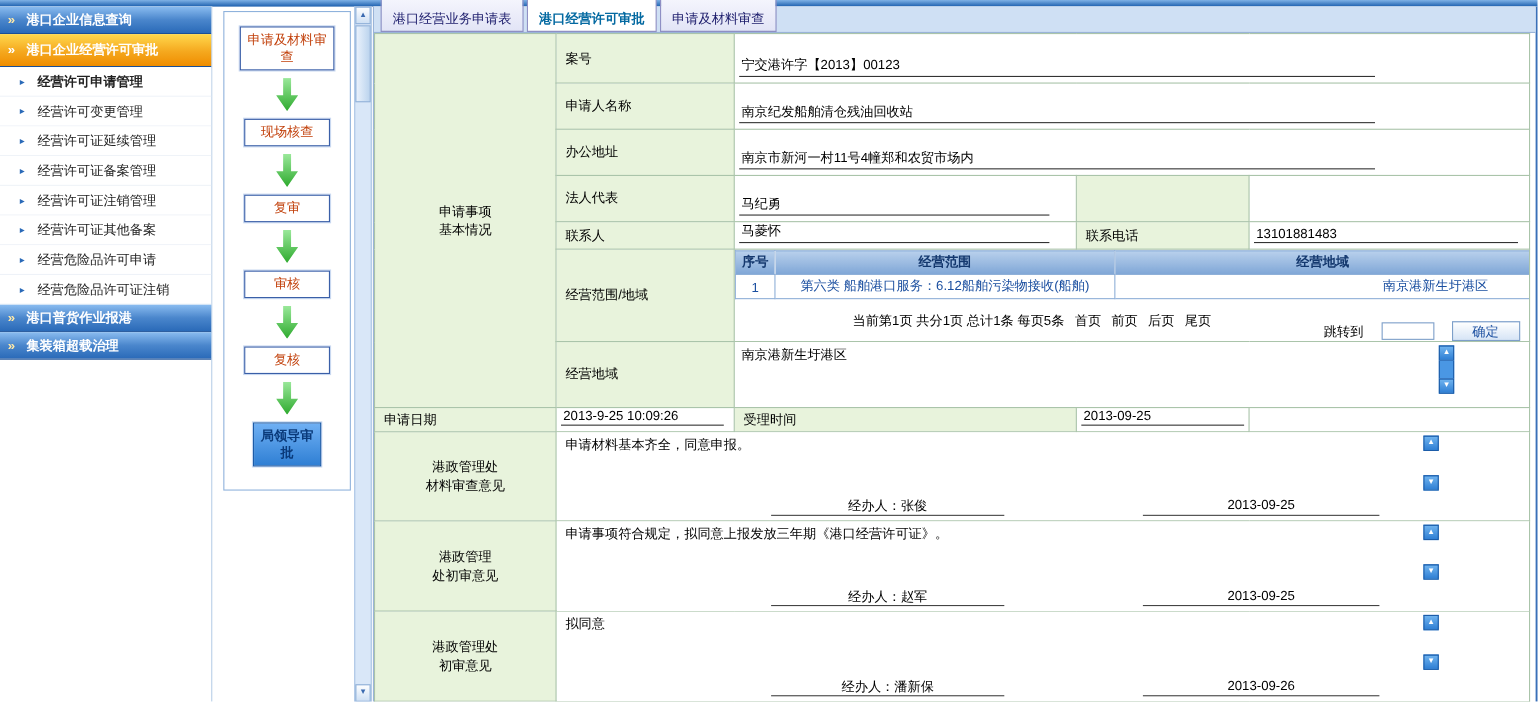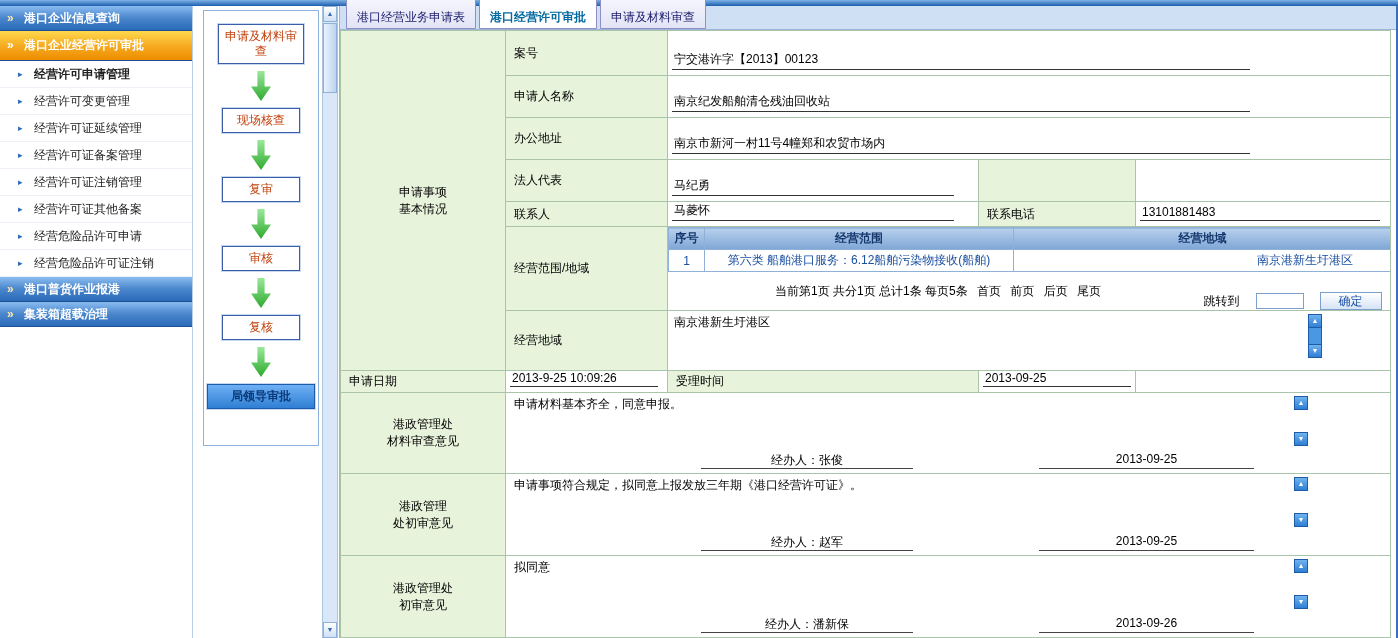--- a/index.html
+++ b/index.html
@@ -29,21 +29,21 @@
 
   
   #flow { position:absolute; left:203px; top:10px; width:116px; height:436px;
           border:1px solid #8fb2dc; background:#fff;
           display:flex; flex-direction:column; align-items:center; padding-top:13px; }
   .fbox { background:#fff; border:1px solid #3a5fa8; box-shadow:0 0 0 1px #c8d8f0;
           color:#c2410c; text-align:center; padding:4px 2px; line-height:15px;
           margin-bottom:7px; cursor:pointer; }
   .fbox.wide  { width:86px; }
   .fbox.small { width:78px; }
-  .fbox.final { width:108px; background:linear-gradient(180deg,#6fb0f4,#2f7fd4);
+  .fbox.final { width:62px; background:linear-gradient(180deg,#6fb0f4,#2f7fd4);
                 color:#0a3a7a; font-weight:bold; border-color:#1c5ca8; }
   .farrow { width:20px; height:30px; margin-bottom:7px;
             background:linear-gradient(180deg,#9ae89a,#2eaa2e);
             clip-path:polygon(32% 0,68% 0,68% 52%,100% 52%,50% 100%,0 52%,32% 52%); }
 
   
   #vscroll { position:absolute; left:322px; top:6px; width:16px; height:632px;
              background:#d9e7f8; border-left:1px solid #aac4e4; border-right:1px solid #aac4e4; }
   .vs-btn { width:14px; height:16px; background:linear-gradient(180deg,#fdfeff,#cfe0f4);
             border:1px solid #8fb0d8; color:#3a6ab0; font-size:7px; text-align:center;

